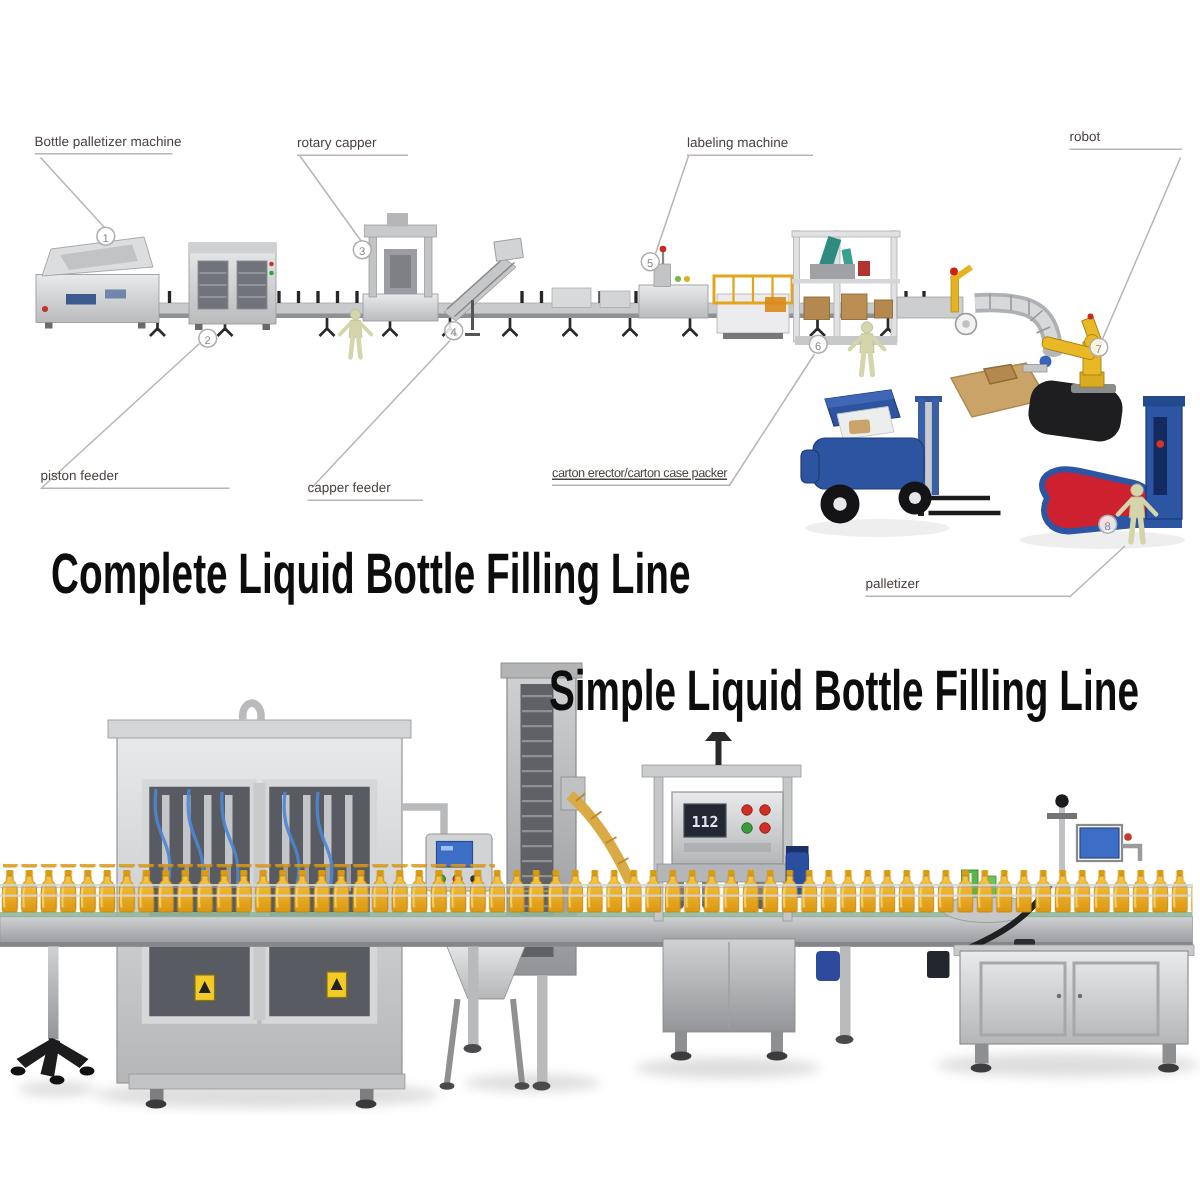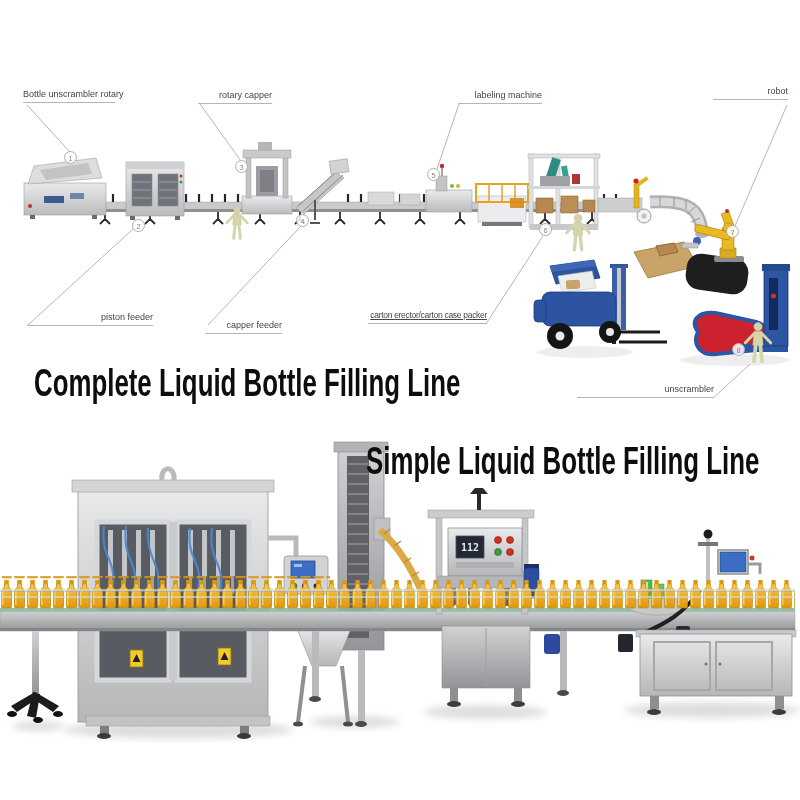--- a/index.html
+++ b/index.html
@@ -2,21 +2,21 @@
 <html><head>
 <meta charset="utf-8">
 <style>
   html,body{margin:0;padding:0;background:#fff;}
   #stage{position:relative;width:800px;height:800px;background:#ffffff;overflow:hidden;
          font-family:"Liberation Sans",sans-serif;}
   svg{position:absolute;left:0;top:0;}
   #diagram-svg{width:800px;height:430px;}
   #photo-svg{top:430px;width:800px;height:370px;}
   .callout{position:absolute;font-size:9px;color:#4b4340;border-bottom:1px solid #b8b5b2;
-           padding-bottom:3px;white-space:nowrap;text-align:right;z-index:5;}
+           padding-bottom:3px;white-space:nowrap;text-align:left;z-index:5;}
   .callout.left{text-align:left;}
   .callout.tiny{font-size:8.5px;letter-spacing:-0.3px;text-decoration:underline;}
   .marker{position:absolute;width:13px;height:13px;border:1px solid #aeaeae;border-radius:50%;
           background:rgba(255,255,255,.85);color:#8a8a8a;font-size:7.5px;line-height:13px;
           text-align:center;z-index:6;box-sizing:border-box;}
   .headline{position:absolute;font-weight:bold;font-size:38px;color:#0d0d0d;z-index:7;
             white-space:nowrap;transform:scaleX(0.68);transform-origin:left top;letter-spacing:0px;}
 </style>
 </head>
 <body>
@@ -397,28 +397,28 @@
     <g>
       <rect x="2" y="146" width="328" height="30" fill="url(#bottleRow)" opacity="0.85"></rect>
       <rect x="0" y="150" width="795" height="30" fill="url(#bottleRow)"></rect>
     </g>
     <g>
       <path d="M0,160 H795 M0,167 H795" stroke="#d5d6d8" stroke-width="1.5" opacity="0.9"></path>
       <path d="M0,161.5 H795" stroke="#a0a1a3" stroke-width="0.5"></path>
     </g>
   </svg>
 
-  <div class="callout left" style="left:23px;top:89px;width:92px">Bottle unscrambler rotary</div>
+  <div class="callout left" style="left:23px;top:89px;width:92px">Bottle palletizer machine</div>
   <div class="callout" style="left:198px;top:90px;width:74px">rotary capper</div>
   <div class="callout" style="left:458px;top:90px;width:84px">labeling machine</div>
   <div class="callout" style="left:713px;top:86px;width:75px">robot</div>
   <div class="callout" style="left:27px;top:312px;width:126px">piston feeder</div>
   <div class="callout" style="left:205px;top:320px;width:77px">capper feeder</div>
   <div class="callout tiny" style="left:368px;top:310px;width:119px">carton erector/carton case packer</div>
-  <div class="callout" style="left:577px;top:384px;width:137px">unscrambler</div>
+  <div class="callout" style="left:577px;top:384px;width:137px">palletizer</div>
 
   <div class="marker" style="left:64px;top:151px">1</div>
   <div class="marker" style="left:132px;top:219px">2</div>
   <div class="marker" style="left:235px;top:160px">3</div>
   <div class="marker" style="left:296px;top:214px">4</div>
   <div class="marker" style="left:427px;top:168px">5</div>
   <div class="marker" style="left:539px;top:223px">6</div>
   <div class="marker" style="left:726px;top:225px">7</div>
   <div class="marker" style="left:732px;top:343px">8</div>
 

